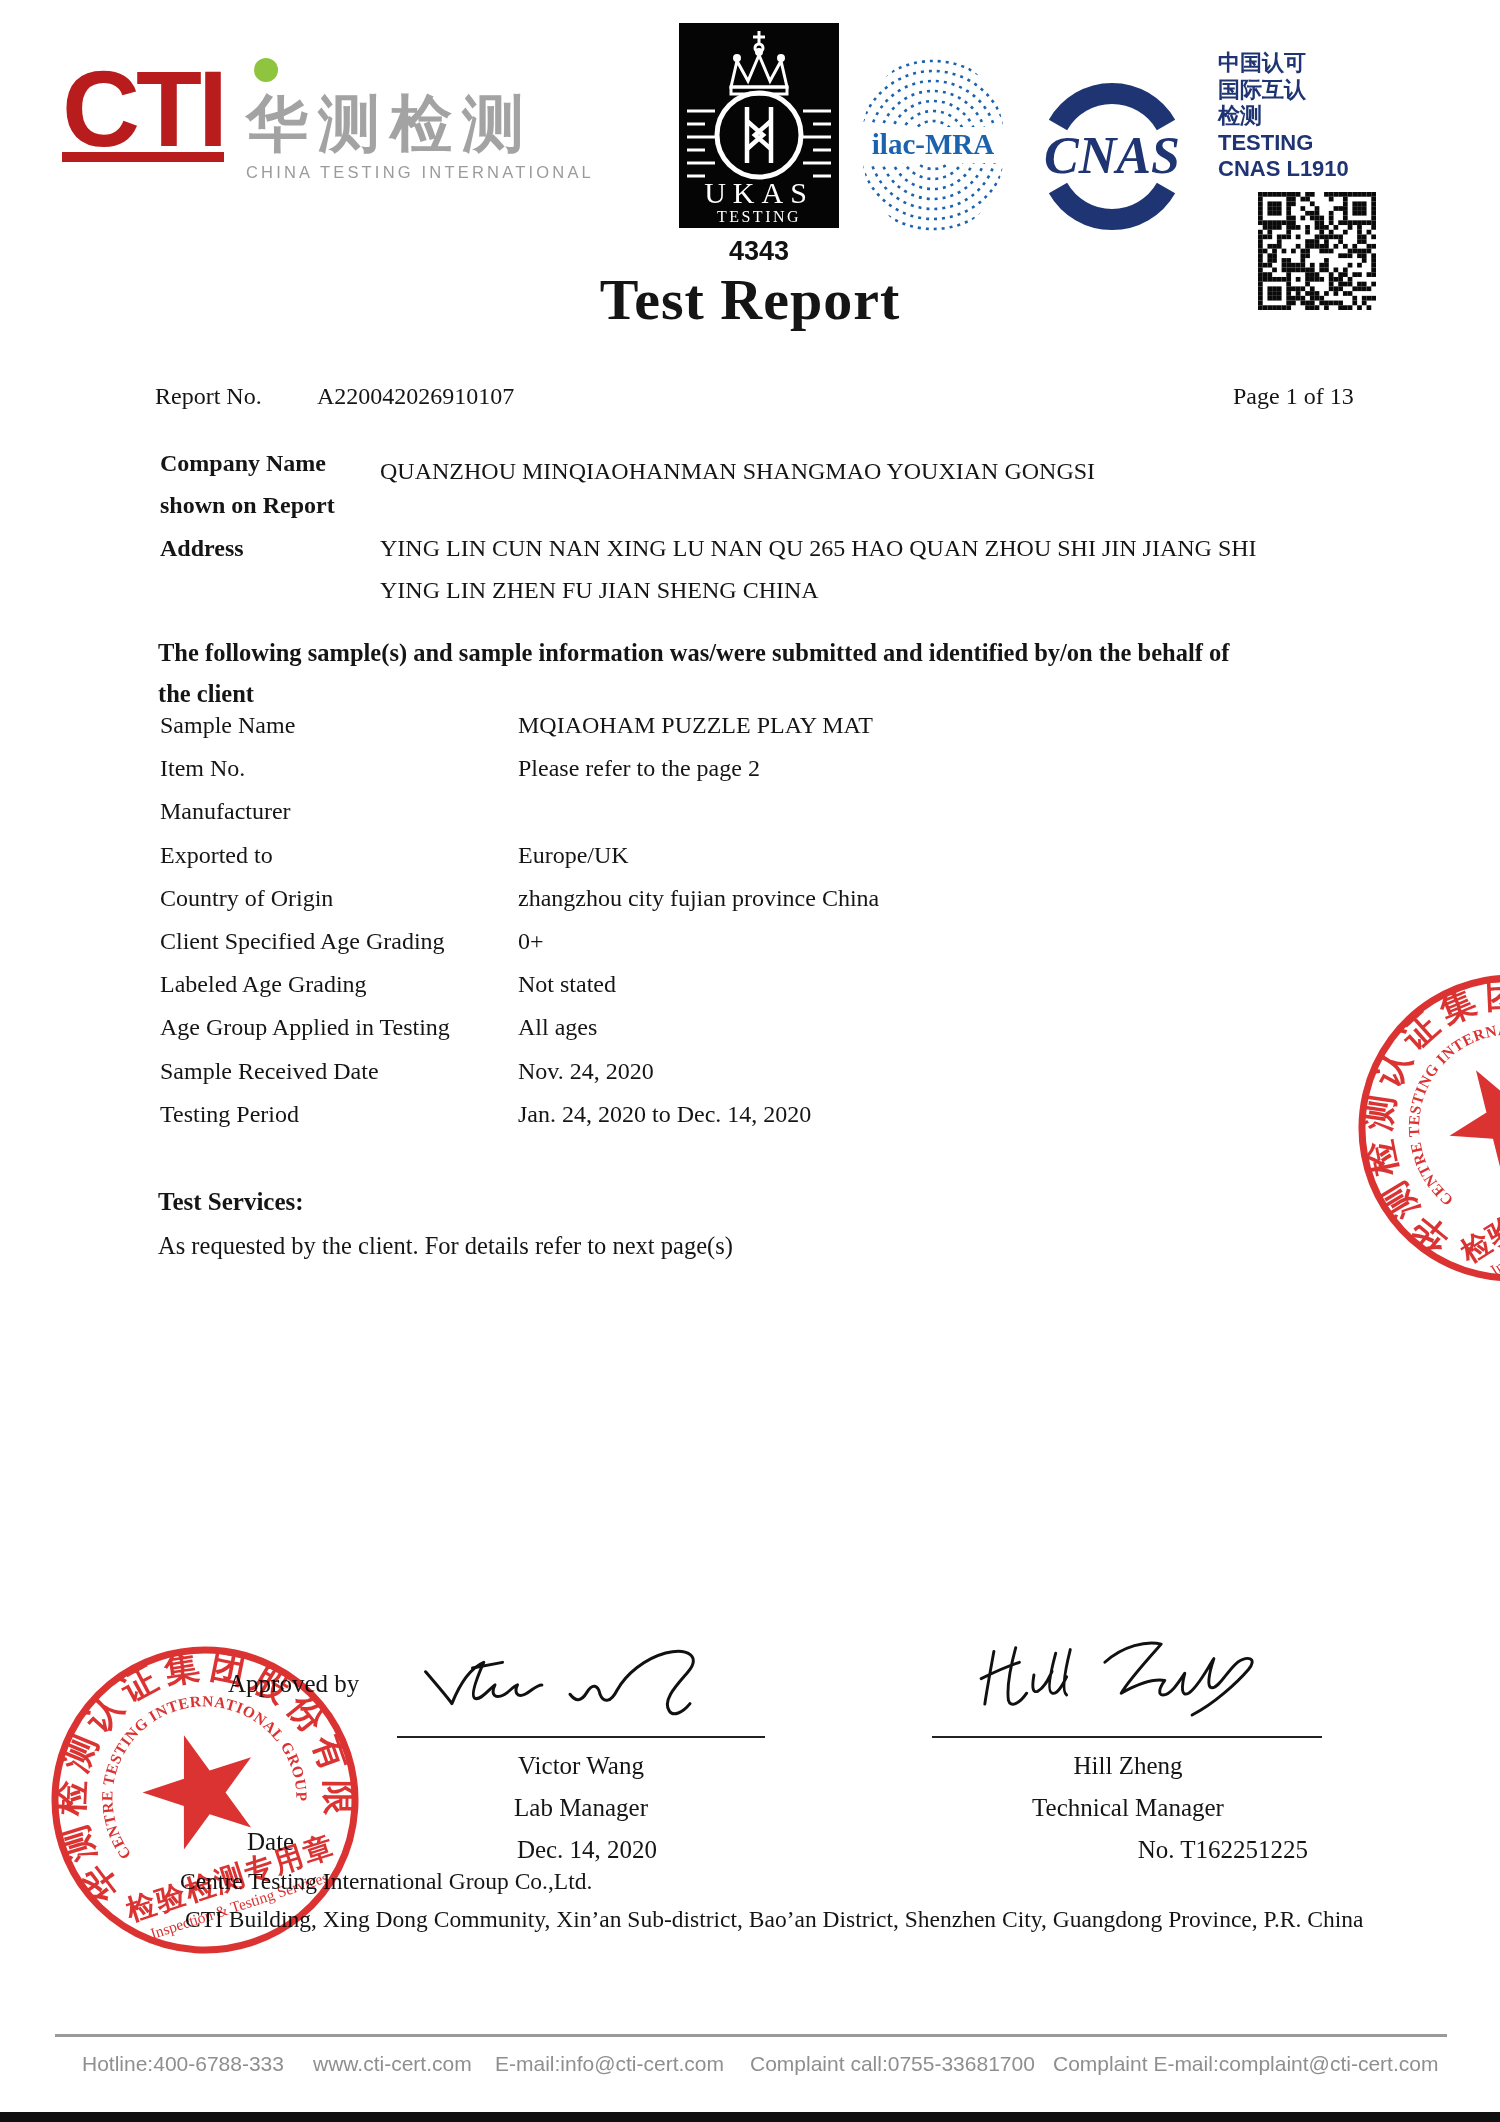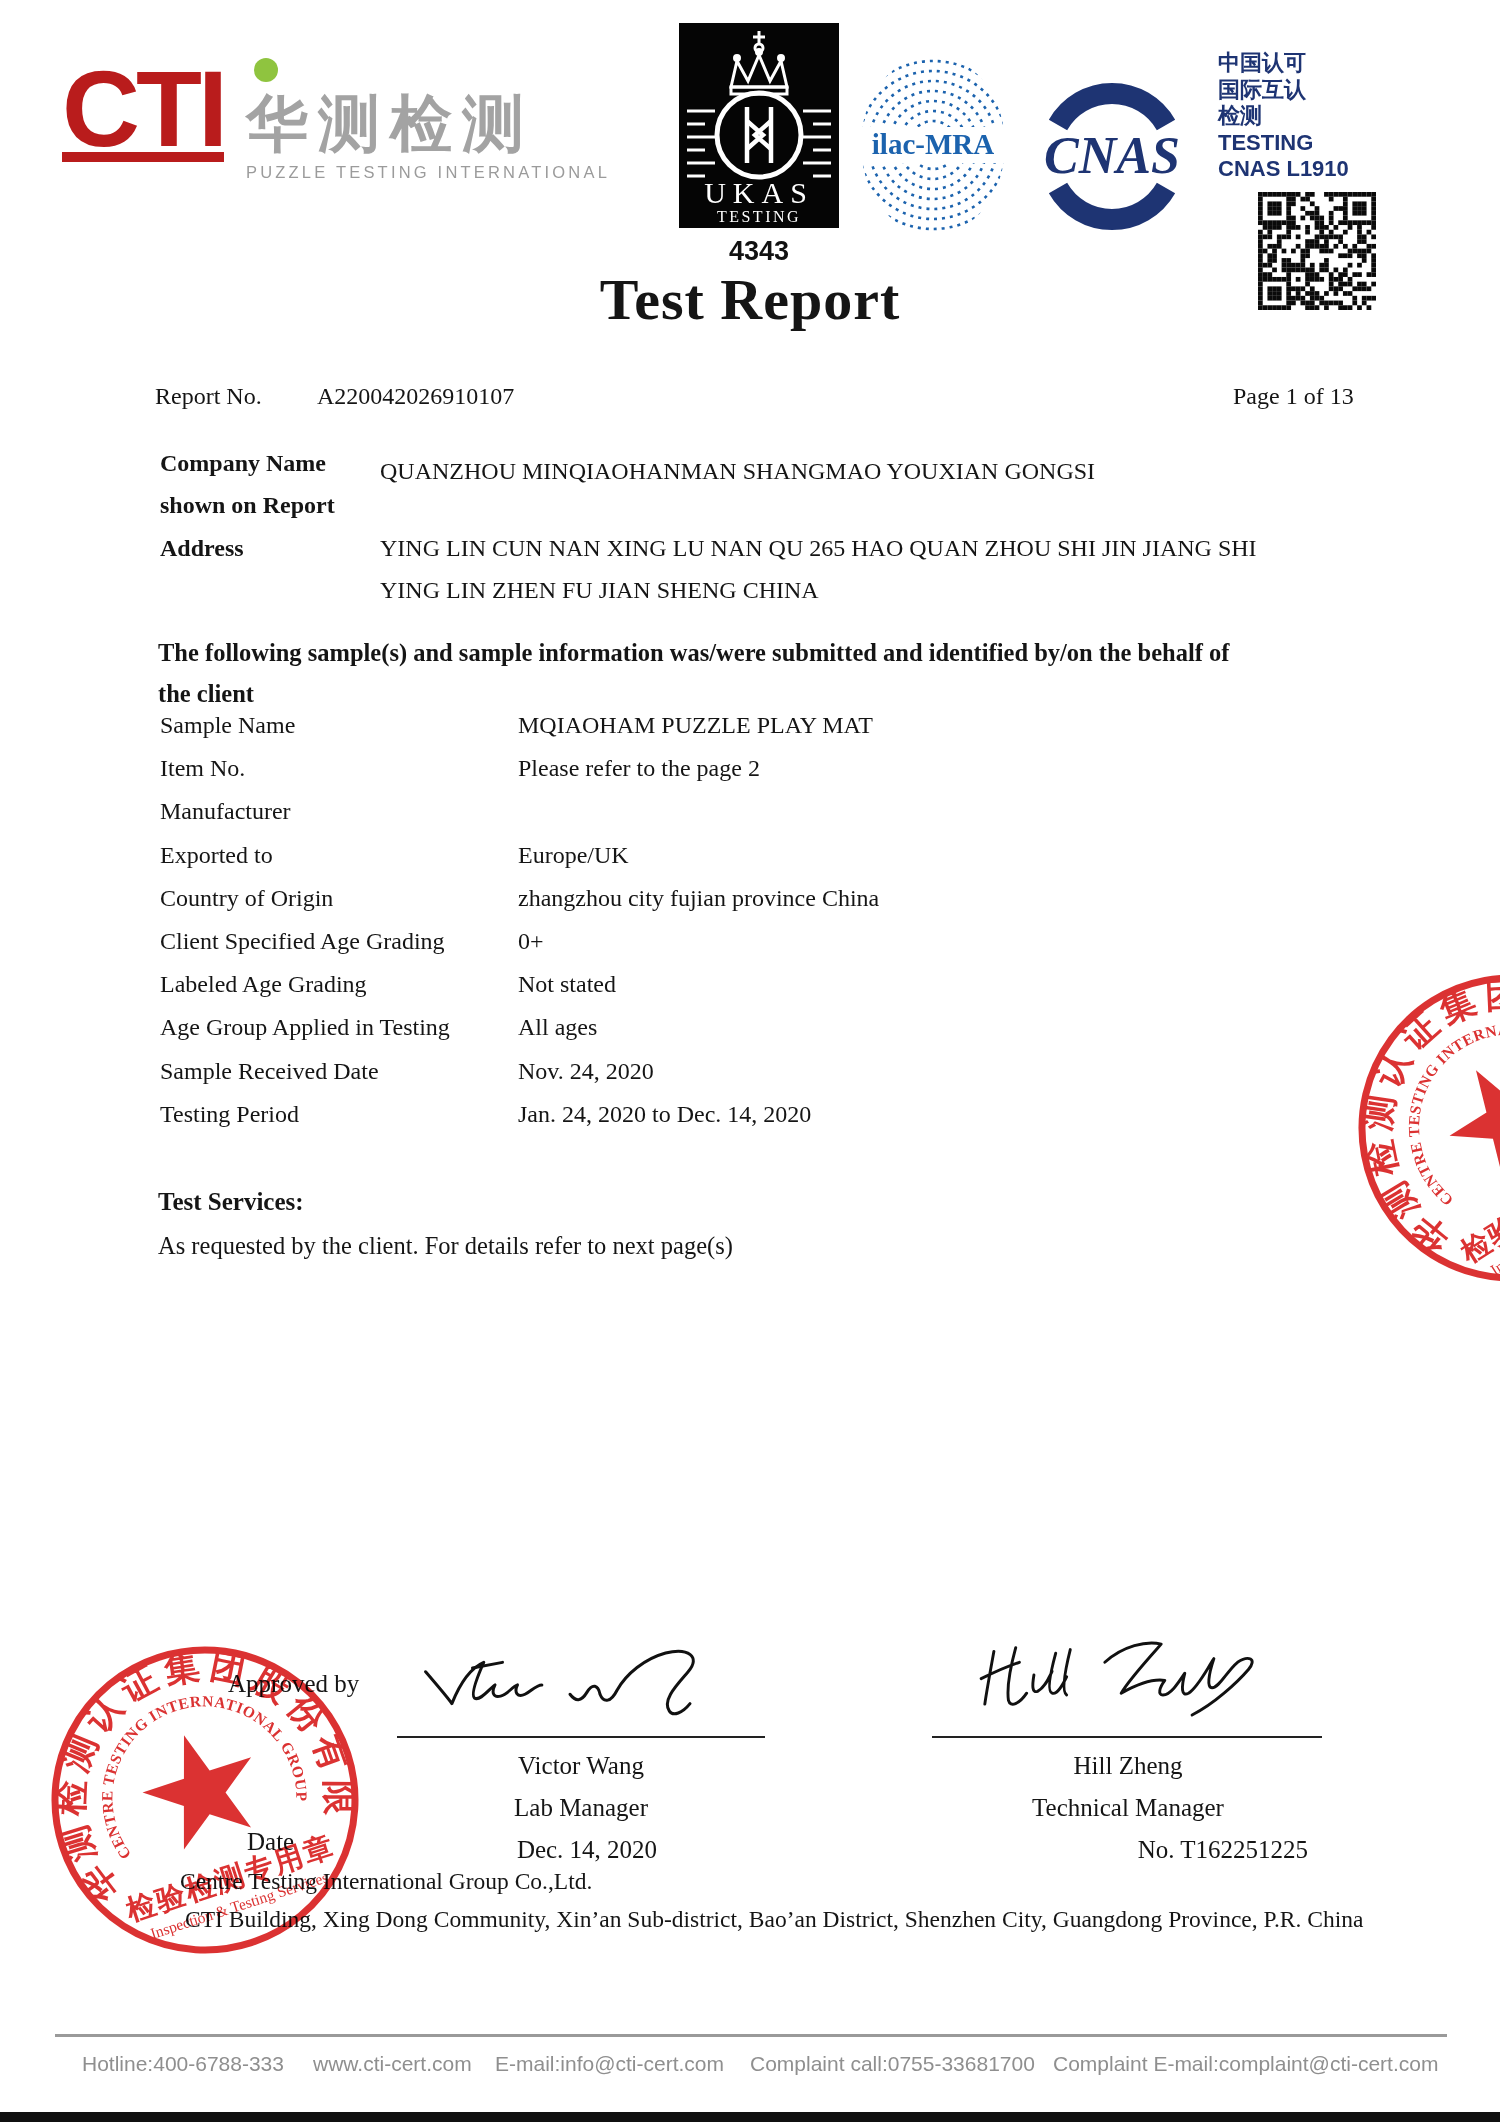--- a/index.html
+++ b/index.html
@@ -68,21 +68,21 @@
 
 <div class="page">
 
   <div class="cti-logo">
     <div class="cti-letters">
       <span>CTI</span>
       <span class="cti-dot"></span>
     </div>
     <div class="cti-cn">
       <div class="cti-cn-chars">华测检测</div>
-      <div class="cti-caption">PUZZLE TESTING INTERNATIONAL</div>
+      <div class="cti-caption">CHINA TESTING INTERNATIONAL</div>
     </div>
   </div>
 
   <div class="ukas-box">
     <svg width="160" height="205" viewBox="0 0 160 205">
       <g stroke="#fff" fill="none" stroke-width="3">
         <line x1="80" y1="8" x2="80" y2="20"></line>
           <line x1="74" y1="14" x2="86" y2="14"></line>
         <circle cx="80" cy="25" r="4"></circle>
         <path d="M52,64 L58,38 L69,58 L80,32 L91,58 L102,38 L108,64 Z"></path>

